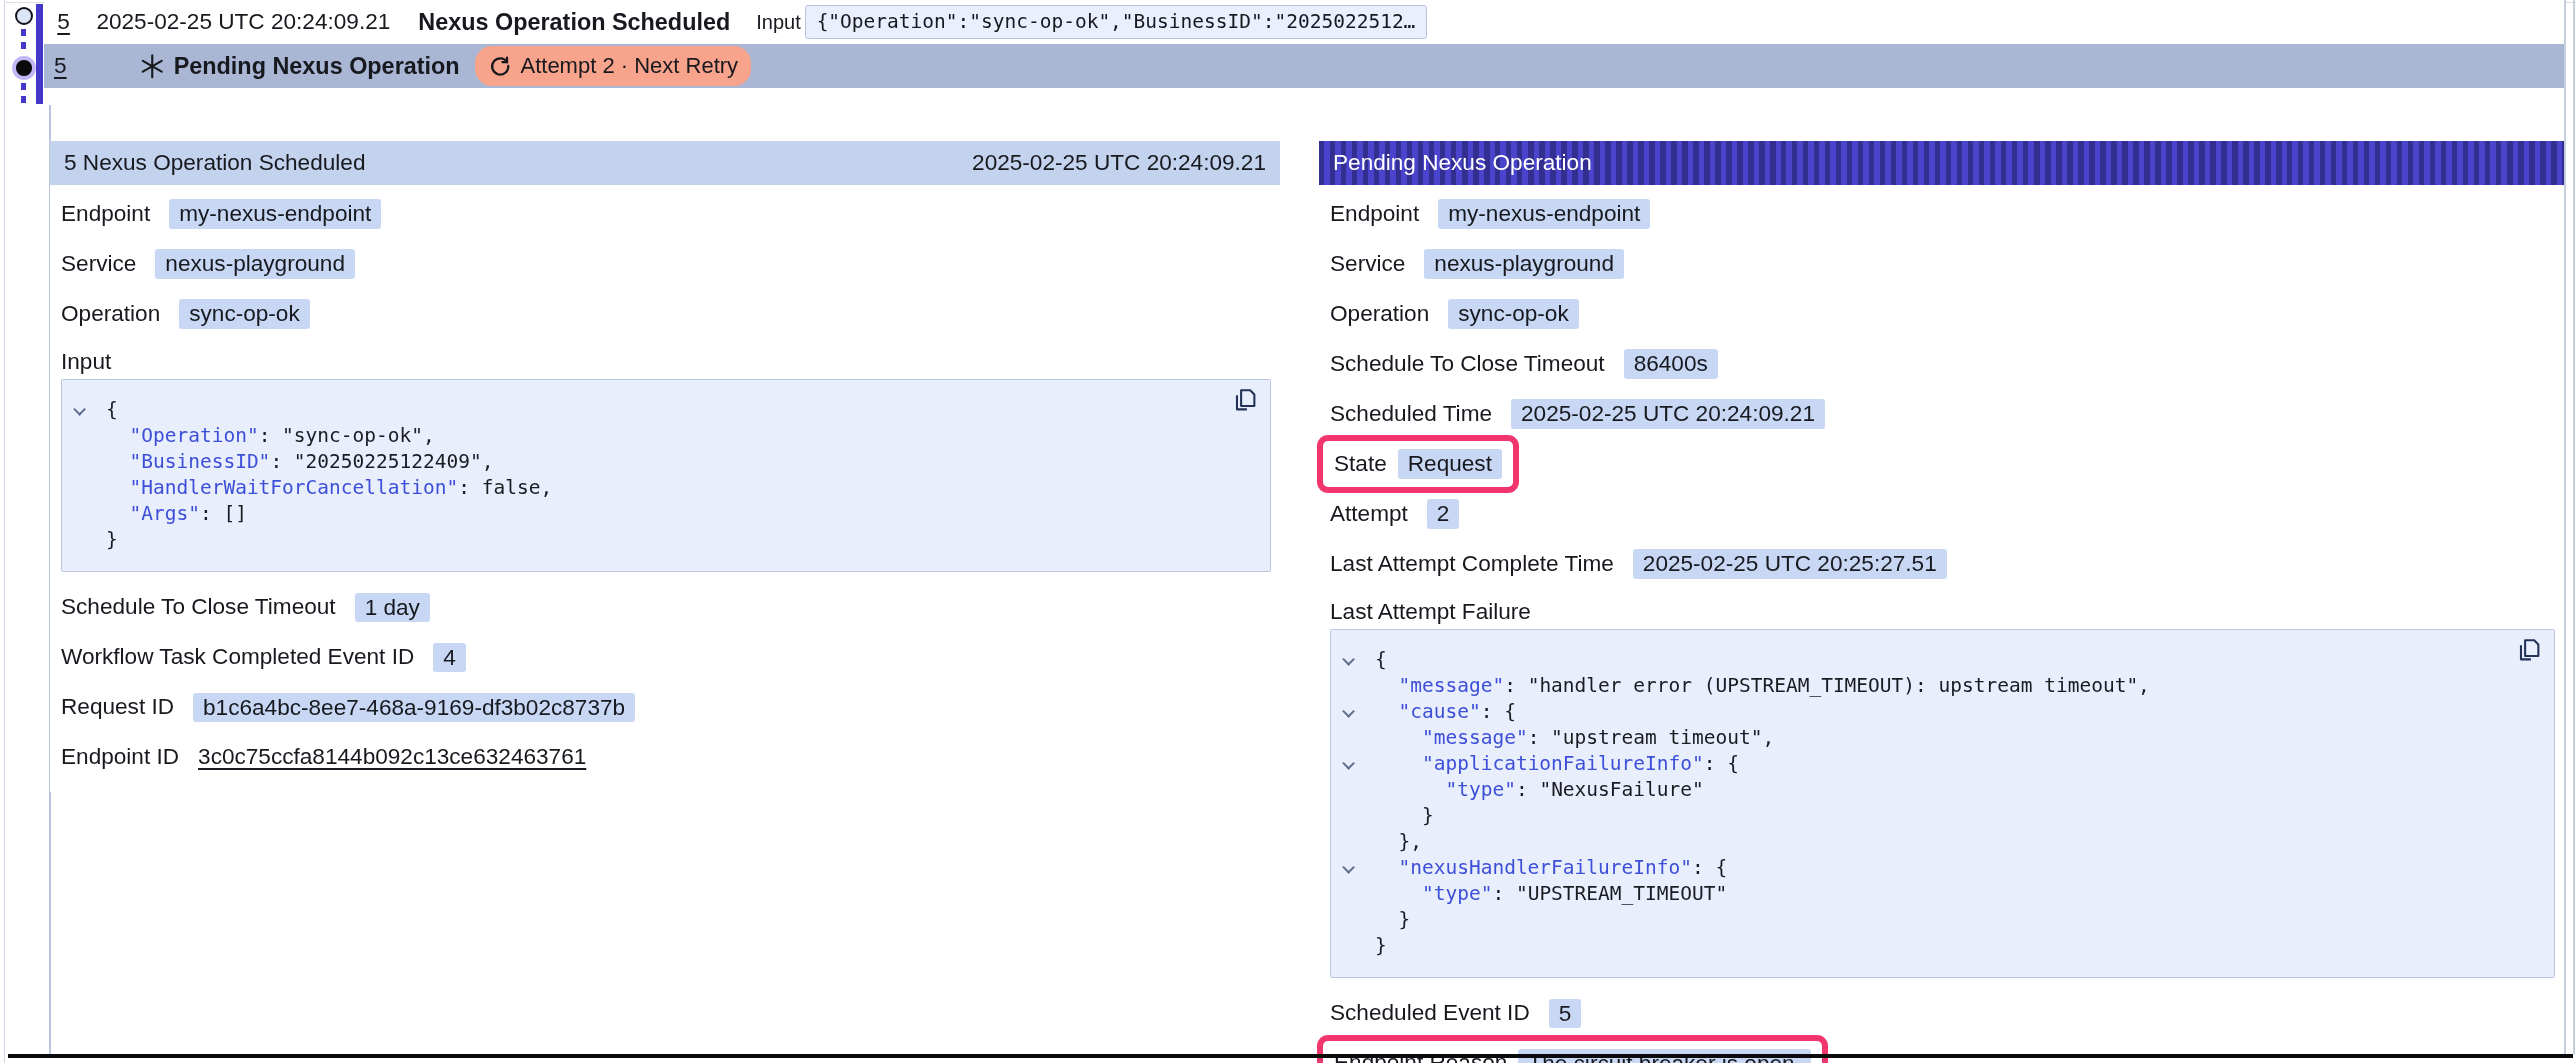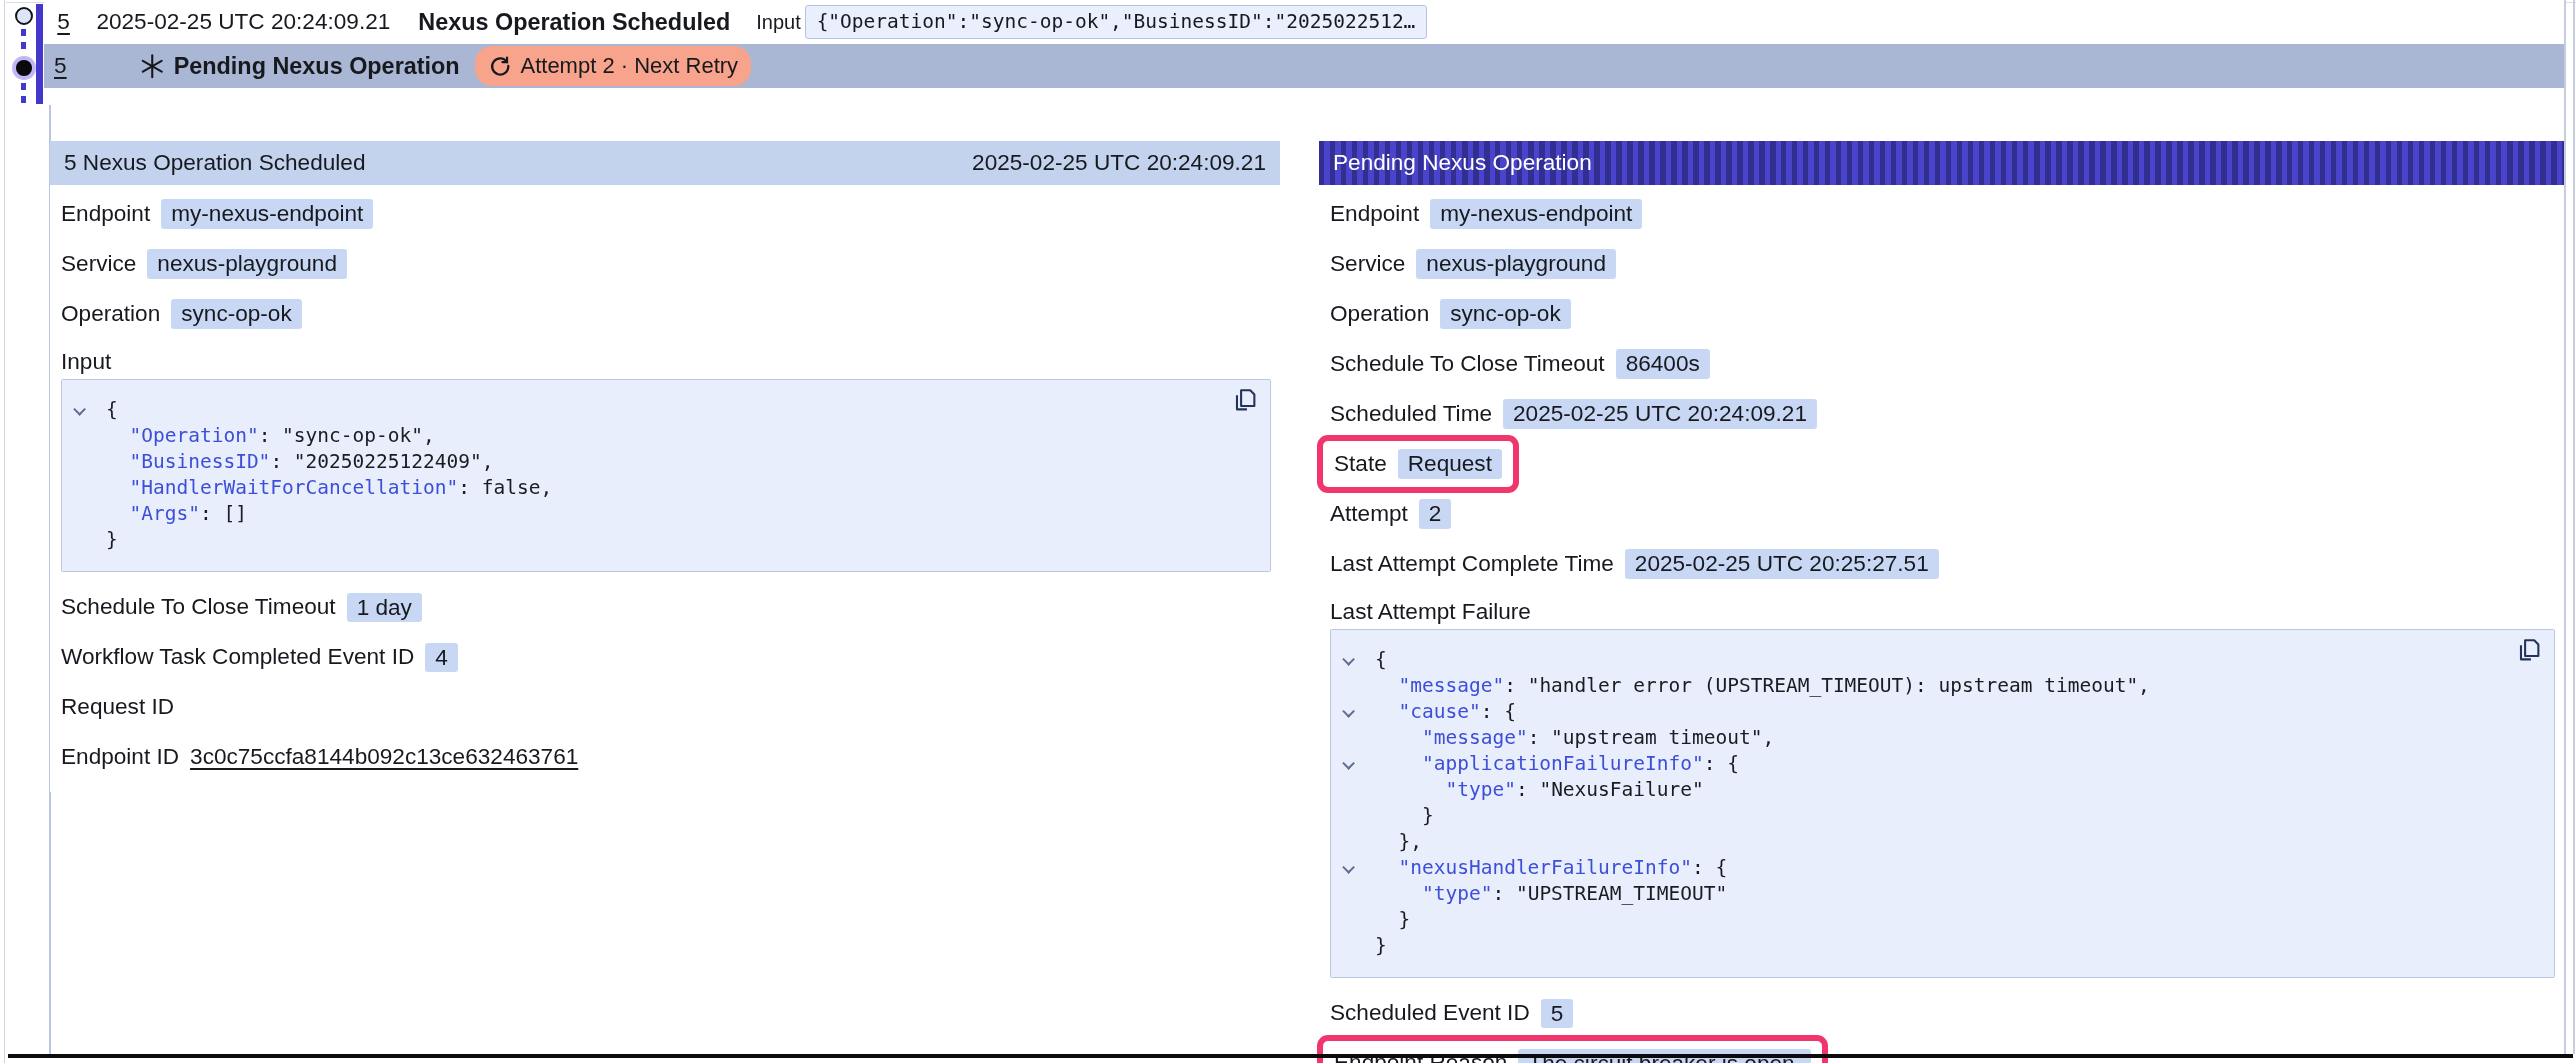--- a/index.html
+++ b/index.html
@@ -47,21 +47,21 @@
   .retry-badge{margin-left:15.6px; display:inline-flex; align-items:center; gap:9.4px; background:var(--badge-orange);
     border-radius:17px; padding:7px 12.5px; font-size:22px; white-space:nowrap;}
 
   
   .panel{position:absolute; top:105px; background:#fff;margin-top:36px;}
   .panel-left{left:50px; width:1230px;}
   .panel-right{left:1319px; width:1245px;}
   .panel-header{height:44px; display:flex; align-items:center; justify-content:space-between;
     background:var(--header-bg); padding:0 14px; font-size:22.6px; margin-bottom:14px;}
   .panel-header.striped{background:repeating-linear-gradient(90deg, var(--stripe-dark) 0 5.5px, var(--stripe-light) 5.5px 11px); color:#fff;}
-  .frow{display:flex; align-items:center; gap:11px; height:30px; margin-bottom:20px; padding-left:11px;}
+  .frow{display:flex; align-items:center; gap:19px; height:30px; margin-bottom:20px; padding-left:11px;}
   .flabel{font-size:22.6px; white-space:nowrap;}
   .chip{display:inline-block; background:var(--chip-bg); border-radius:3px; padding:3.1px 10px; font-size:22.6px; line-height:23.4px; white-space:nowrap;}
   .link-val{font-size:22.6px; text-decoration:underline; text-underline-offset:3.9px; color:var(--text); cursor:pointer;}
   .section-label{font-size:22.6px; height:25px; margin-bottom:4.7px; padding-left:11px;}
   .code-block{position:relative; margin:0 9.4px 20px 11px; background:var(--code-bg); border:1.6px solid var(--code-border); border-radius:1.6px; padding:17px 0 18.7px 0;}
   .code-line{position:relative; padding-left:44px; padding-right:55px; white-space:pre;
     font-family:"DejaVu Sans Mono", monospace; font-size:19.5px; line-height:26px; color:#1a1c22;}
   .jkey{color:var(--key-blue);}
   .chev{position:absolute; left:13.3px; top:8.6px; width:8.6px; height:8.6px;
     border-left:2.3px solid #5e6e8e; border-bottom:2.3px solid #5e6e8e; transform:rotate(-45deg); cursor:pointer;}
@@ -154,20 +154,21 @@
     <div class="frow">
       <span class="flabel">Schedule To Close Timeout</span>
       <span class="chip">1 day</span>
     </div>
     <div class="frow">
       <span class="flabel">Workflow Task Completed Event ID</span>
       <span class="chip">4</span>
     </div>
     <div class="frow">
       <span class="flabel">Request ID</span>
+      <span class="chip">b1c6a4bc-8ee7-468a-9169-df3b02c8737b</span>
     </div>
     <div class="frow">
       <span class="flabel">Endpoint ID</span>
       <a class="link-val">3c0c75ccfa8144b092c13ce632463761</a>
     </div>
   </section>
 
   <section class="panel panel-right">
     <header class="panel-header striped">
       <span>Pending Nexus Operation</span>

